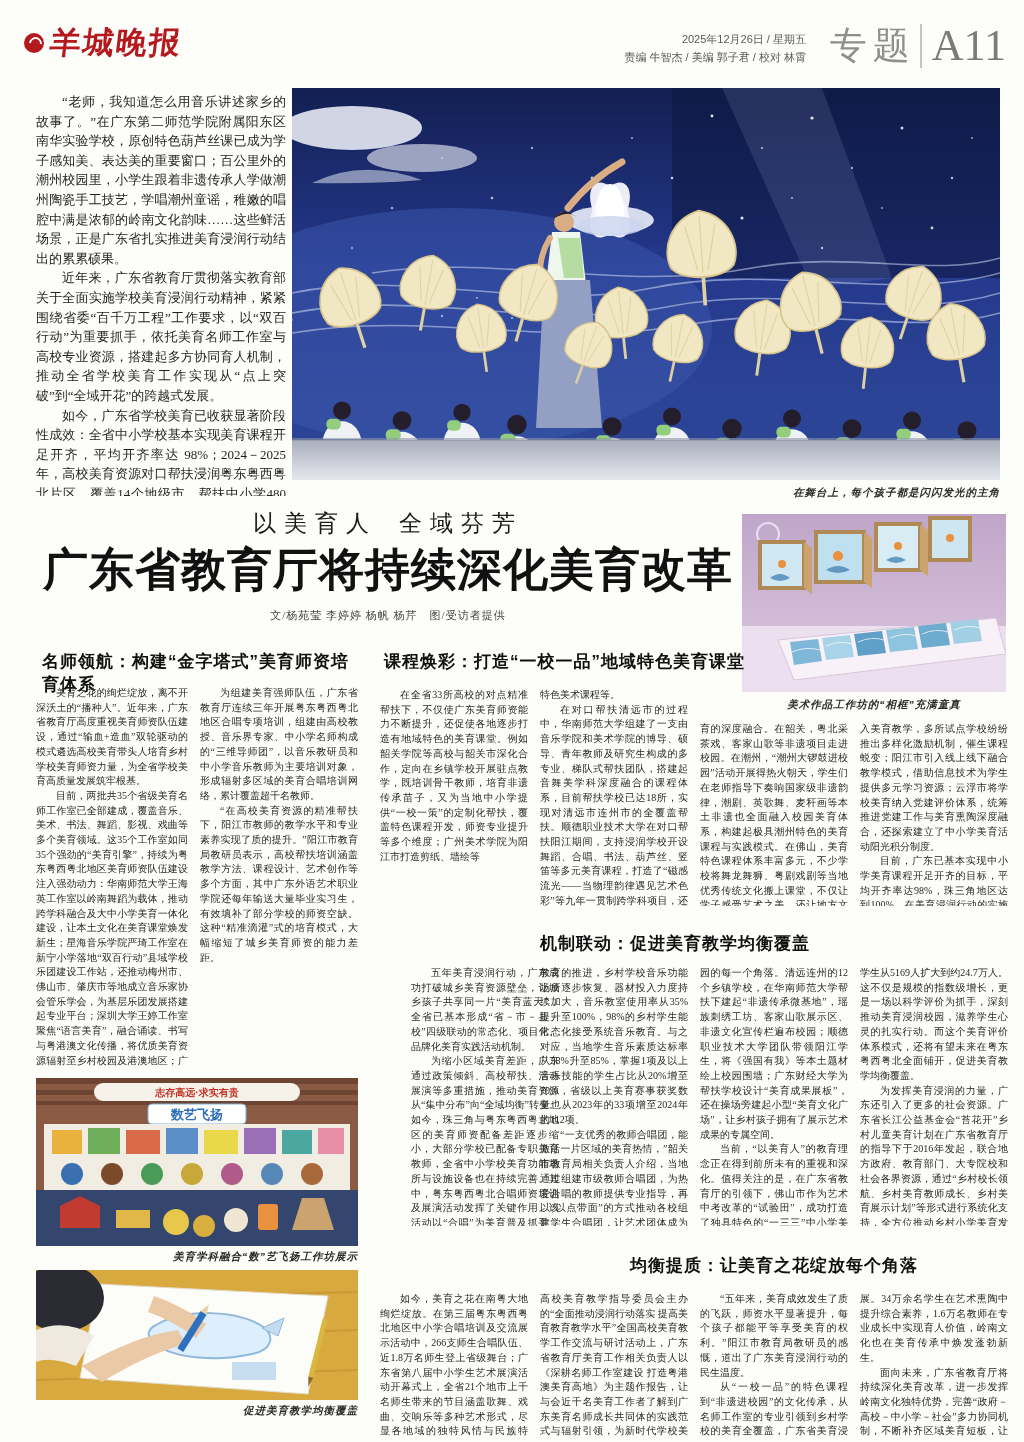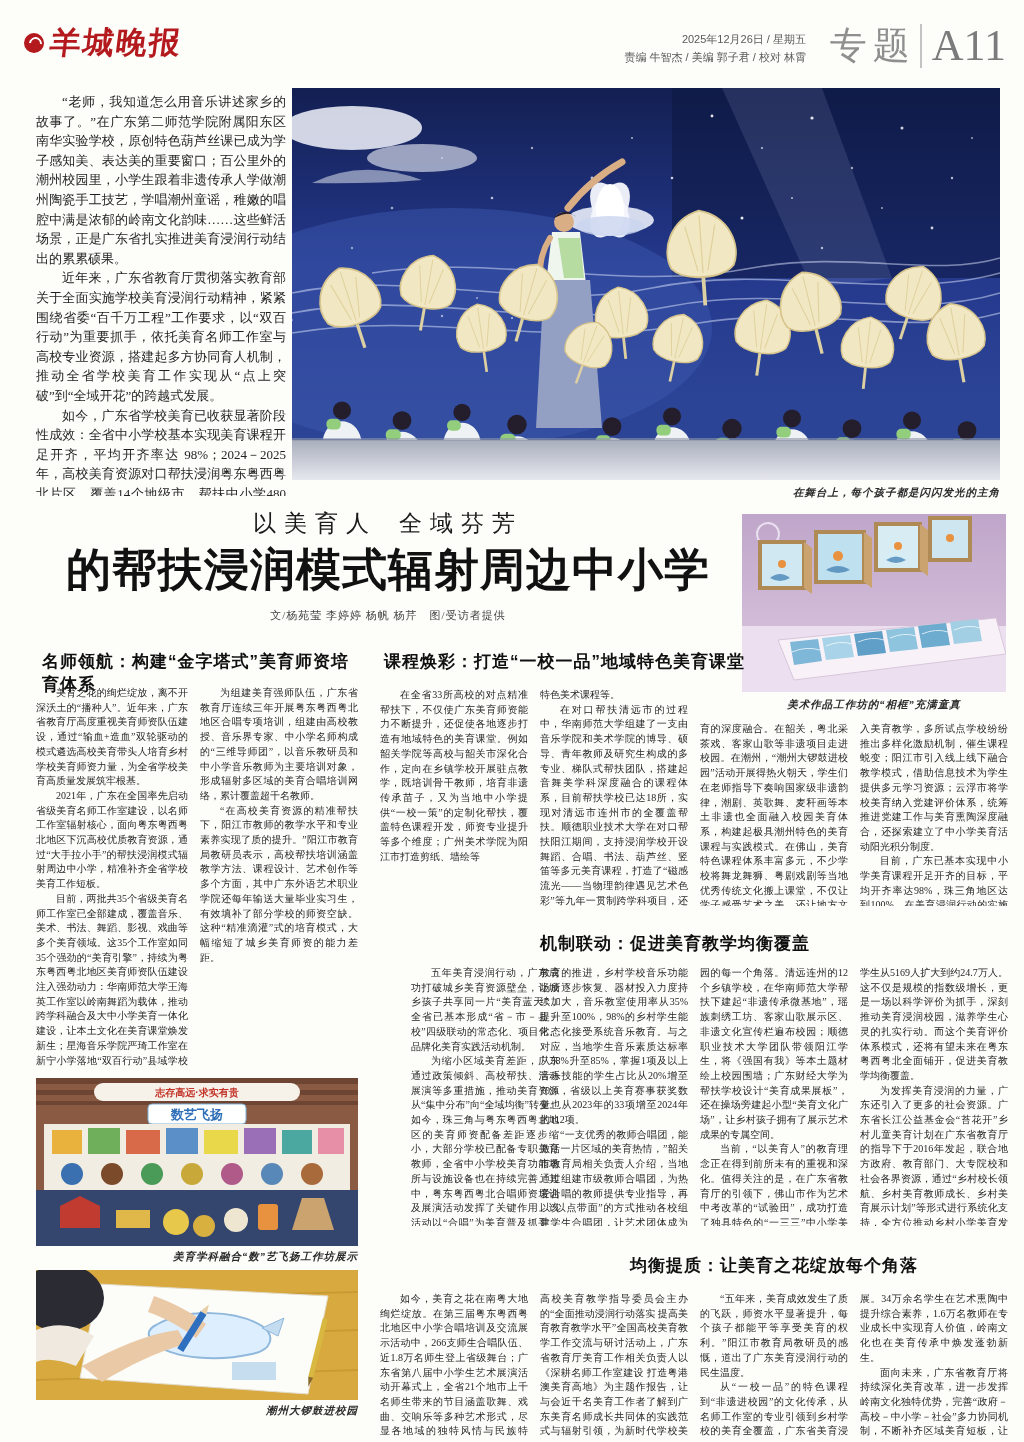--- a/index.html
+++ b/index.html
@@ -178,21 +178,21 @@
     <use href="#dancer" transform="translate(620,330) scale(1.2)"></use>
     <use href="#dancer" transform="translate(675,340) scale(1.25)"></use>
   </g>
 
   <rect x="0" y="352" width="708" height="40" fill="url(#floor)"></rect>
   <rect x="0" y="350" width="708" height="3" fill="#8e94a6" opacity=".6"></rect>
 </svg>
 <div class="abs caption" style="left:560px;top:486px;width:440px;text-align:right;">在舞台上，每个孩子都是闪闪发光的主角</div>
 
 <div class="abs kicker">以美育人 全域芬芳</div>
-<div class="abs main-title">的帮扶浸润模式辐射周边中小学</div>
+<div class="abs main-title">广东省教育厅将持续深化美育改革</div>
 <div class="abs byline">文/杨苑莹 李婷婷 杨帆 杨芹　图/受访者提供</div>
 
 <svg class="abs photo" style="left:742px;top:514px;" width="264" height="178" viewBox="0 0 264 178">
   <defs>
     <linearGradient id="mauve" x1="0" y1="0" x2="0" y2="1">
       <stop offset="0" stop-color="#bfa6ca"></stop>
         <stop offset="1" stop-color="#ddc9e0"></stop>
     </linearGradient>
   </defs>
   <rect width="264" height="178" fill="url(#mauve)"></rect>
@@ -238,21 +238,20 @@
     <path d="M148,124 q14,-6 26,-2"></path>
       <path d="M180,120 q14,-6 26,-2"></path>
       <path d="M212,116 q14,-6 26,-2"></path>
   </g>
 </svg>
 <div class="abs caption" style="left:742px;top:698px;width:264px;text-align:center;">美术作品工作坊的“相框”充满童真</div>
 
 <div class="abs sec-heading" style="left:42px;top:650px;width:320px;">名师领航：构建“金字塔式”美育师资培育体系</div>
 <div class="abs colblock bodycol" style="left:36px;top:686px;width:152px;height:380px;">
     <p class="para">美育之花的绚烂绽放，离不开深沃土的“播种人”。近年来，广东省教育厅高度重视美育师资队伍建设，通过“输血+造血”双轮驱动的模式遴选高校美育带头人培育乡村学校美育师资力量，为全省学校美育高质量发展筑牢根基。</p>
-    <p class="para">2021年，广东在全国率先启动省级美育名师工作室建设，以名师工作室辐射核心，面向粤东粤西粤北地区下沉高校优质教育资源，通过“大手拉小手”的帮扶浸润模式辐射周边中小学，精准补齐全省学校美育工作短板。</p>
     <p class="para">目前，两批共35个省级美育名师工作室已全部建成，覆盖音乐、美术、书法、舞蹈、影视、戏曲等多个美育领域。这35个工作室如同35个强劲的“美育引擎”，持续为粤东粤西粤北地区美育师资队伍建设注入强劲动力：华南师范大学王海英工作室以岭南舞蹈为载体，推动跨学科融合及大中小学美育一体化建设，让本土文化在美育课堂焕发新生；星海音乐学院严琦工作室在新宁小学落地“双百行动”县域学校乐团建设工作站，还推动梅州市、佛山市、肇庆市等地成立音乐家协会管乐学会，为基层乐团发展搭建起专业平台；深圳大学王婷工作室聚焦“语言美育”，融合诵读、书写与粤港澳文化传播，将优质美育资源辐射至乡村校园及港澳地区；广东技术师范大</p>
   </div>
 <div class="abs colblock bodycol" style="left:200px;top:686px;width:158px;height:380px;">
     <p class="para">为组建美育强师队伍，广东省教育厅连续三年开展粤东粤西粤北地区合唱专项培训，组建由高校教授、音乐界专家、中小学名师构成的“三维导师团”，以音乐教研员和中小学音乐教师为主要培训对象，形成辐射多区域的美育合唱培训网络，累计覆盖超千名教师。</p>
     <p class="para">“在高校美育资源的精准帮扶下，阳江市教师的教学水平和专业素养实现了质的提升。”阳江市教育局教研员表示，高校帮扶培训涵盖教学方法、课程设计、艺术创作等多个方面，其中广东外语艺术职业学院还每年输送大量毕业实习生，有效填补了部分学校的师资空缺。这种“精准滴灌”式的培育模式，大幅缩短了城乡美育师资的能力差距。</p>
   </div>
 
 <div class="abs sec-heading" style="left:384px;top:650px;width:460px;">课程焕彩：打造“一校一品”地域特色美育课堂</div>
 <div class="abs colblock bodycol" style="left:380px;top:688px;width:148px;height:218px;">
     <p class="para">在全省33所高校的对点精准帮扶下，不仅使广东美育师资能力不断提升，还促使各地逐步打造有地域特色的美育课堂。例如韶关学院等高校与韶关市深化合作，定向在乡镇学校开展驻点教学，既培训骨干教师，培育非遗传承苗子，又为当地中小学提供“一校一策”的定制化帮扶，覆盖特色课程开发，师资专业提升等多个维度；广州美术学院为阳江市打造剪纸、墙绘等</p>
@@ -364,13 +363,13 @@
   <path d="M118,26 C140,34 158,44 170,54 L160,68 C146,58 130,48 112,42 Z" fill="#eac9a6"></path>
   <g transform="rotate(32 150 72)">
       <rect x="146" y="38" width="7" height="44" fill="#2e6fc0"></rect>
       <polygon points="146,38 153,38 149.5,28" fill="#e8d0a8"></polygon>
     </g>
   <g transform="rotate(14 282 80)">
       <rect x="279" y="48" width="5" height="60" fill="#d8b840"></rect>
       <polygon points="279,108 284,108 281.5,118" fill="#8a6a2a"></polygon>
     </g>
 </svg>
-<div class="abs caption" style="left:36px;top:1404px;width:322px;text-align:right;">潮州大锣鼓进校园</div>
+<div class="abs caption" style="left:36px;top:1404px;width:322px;text-align:right;">促进美育教学均衡覆盖</div>
 
 </body></html>

